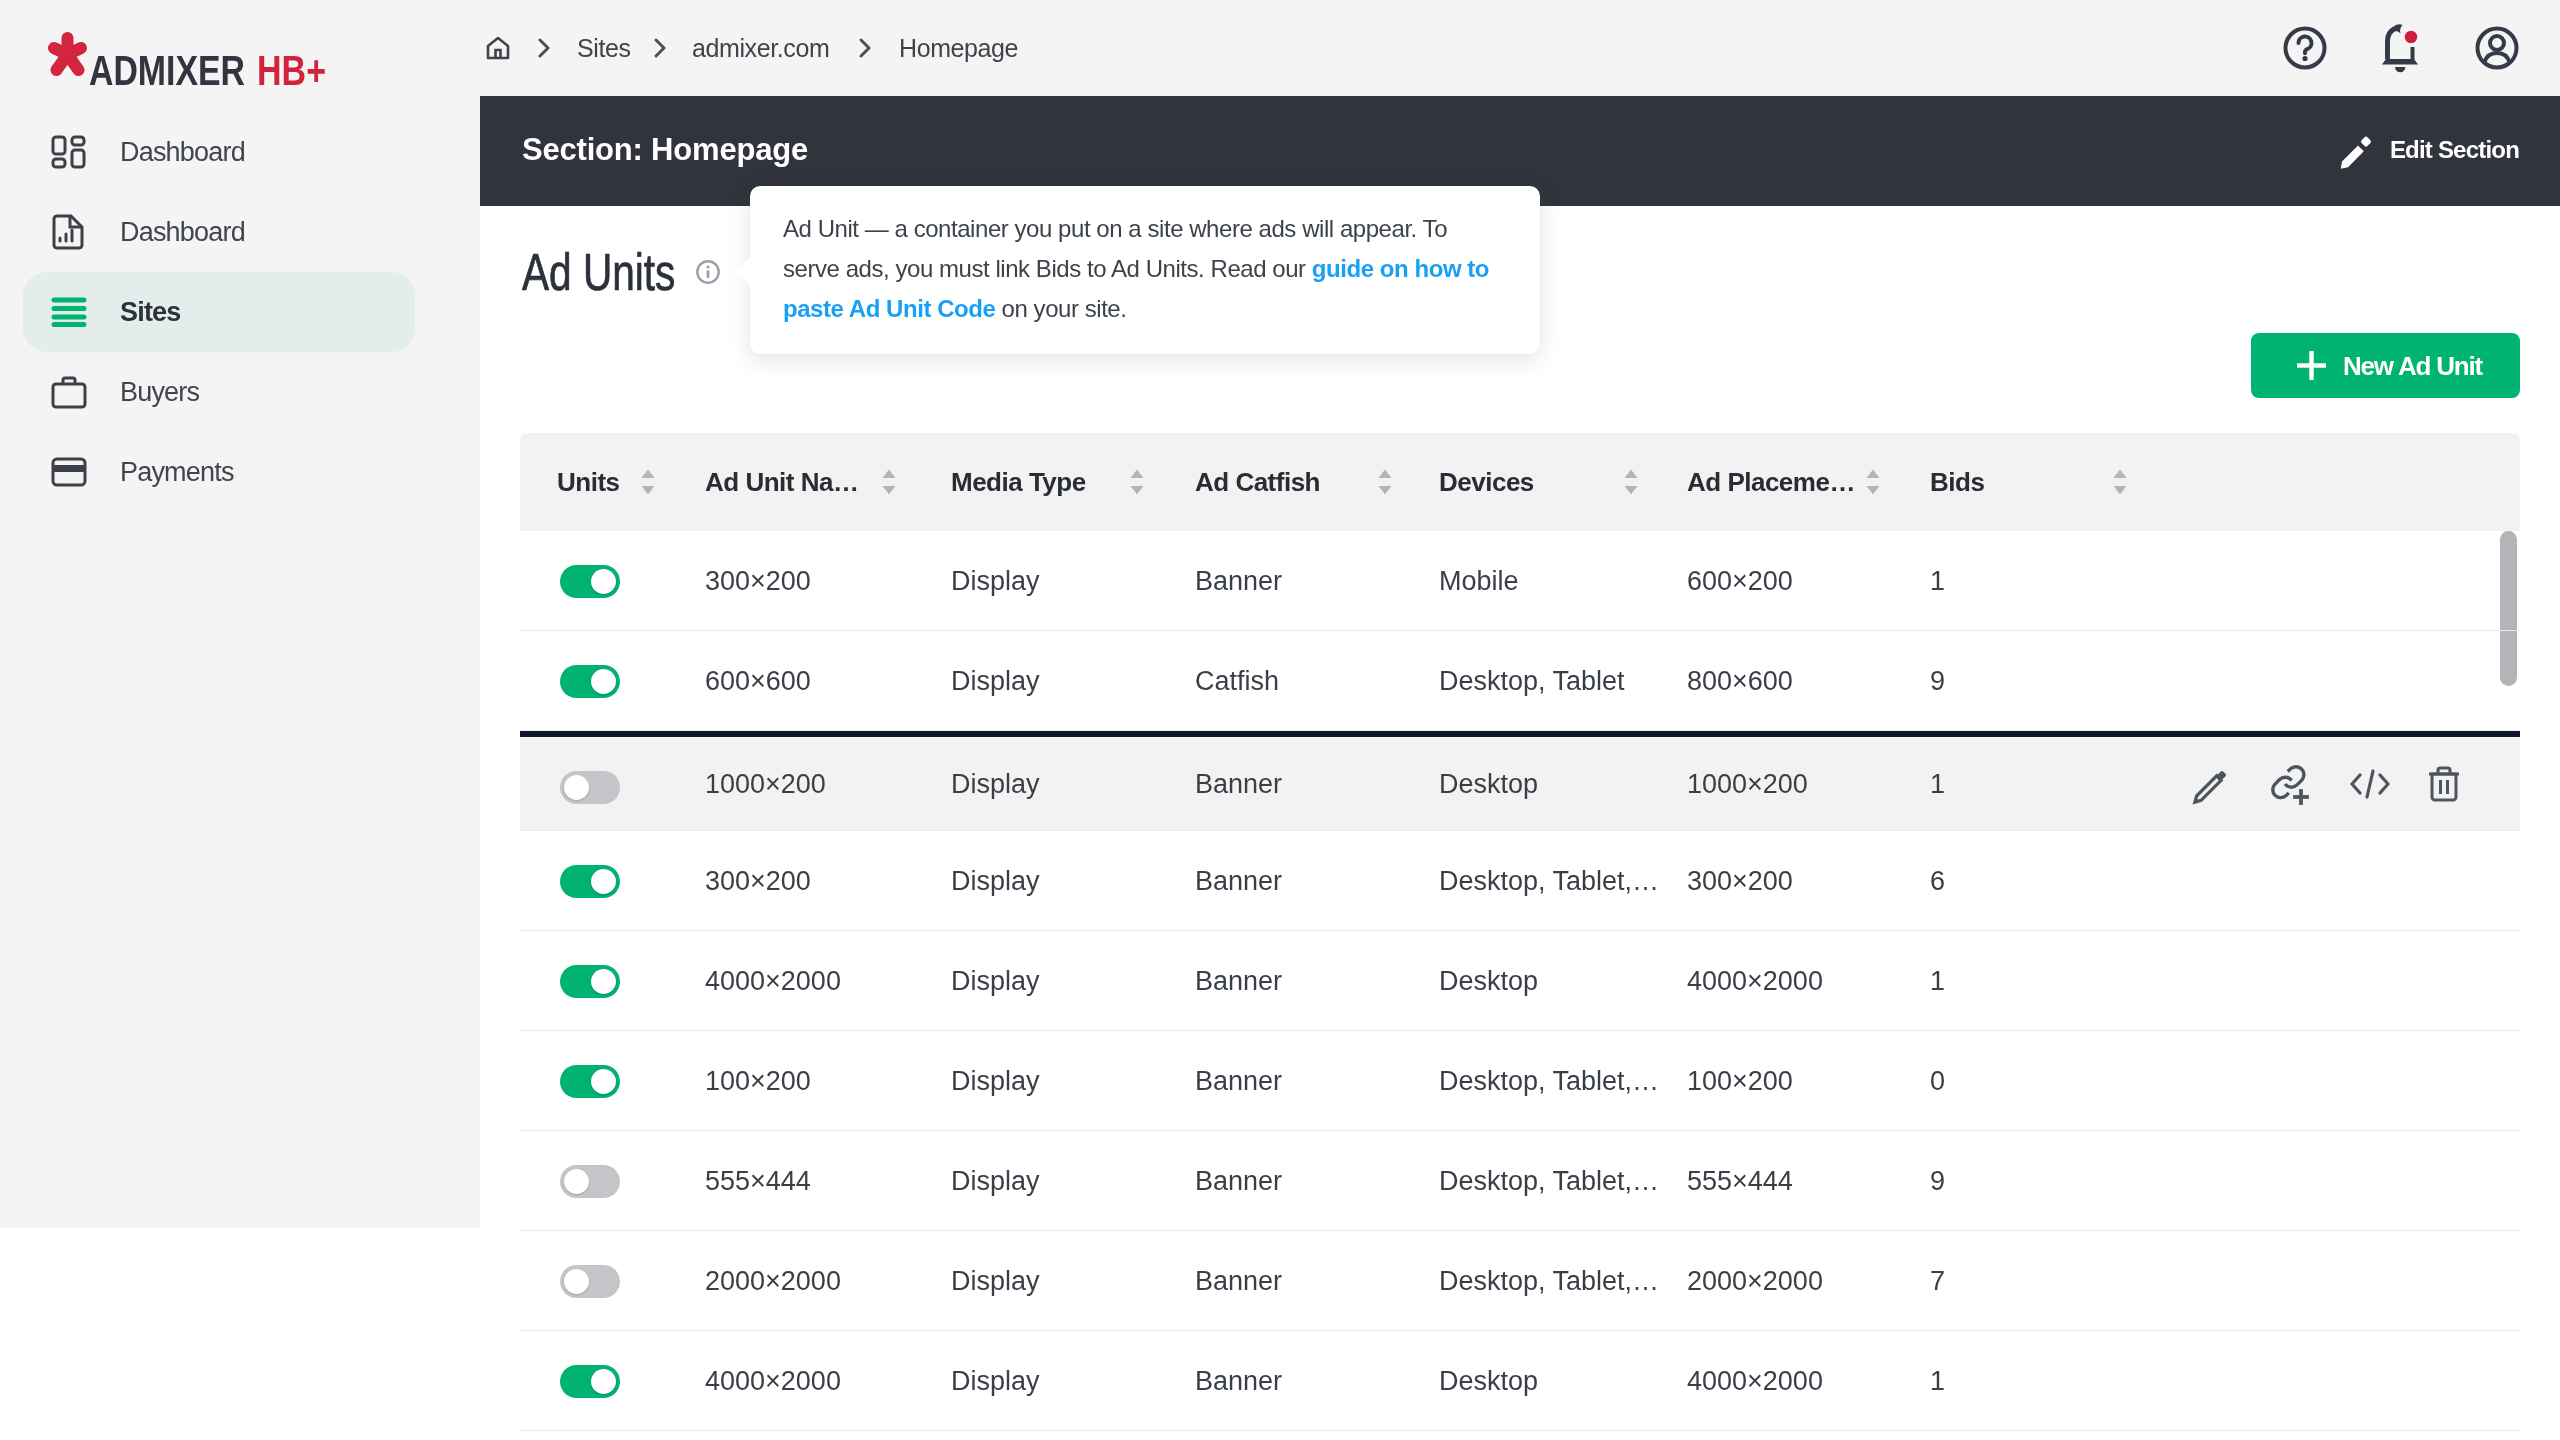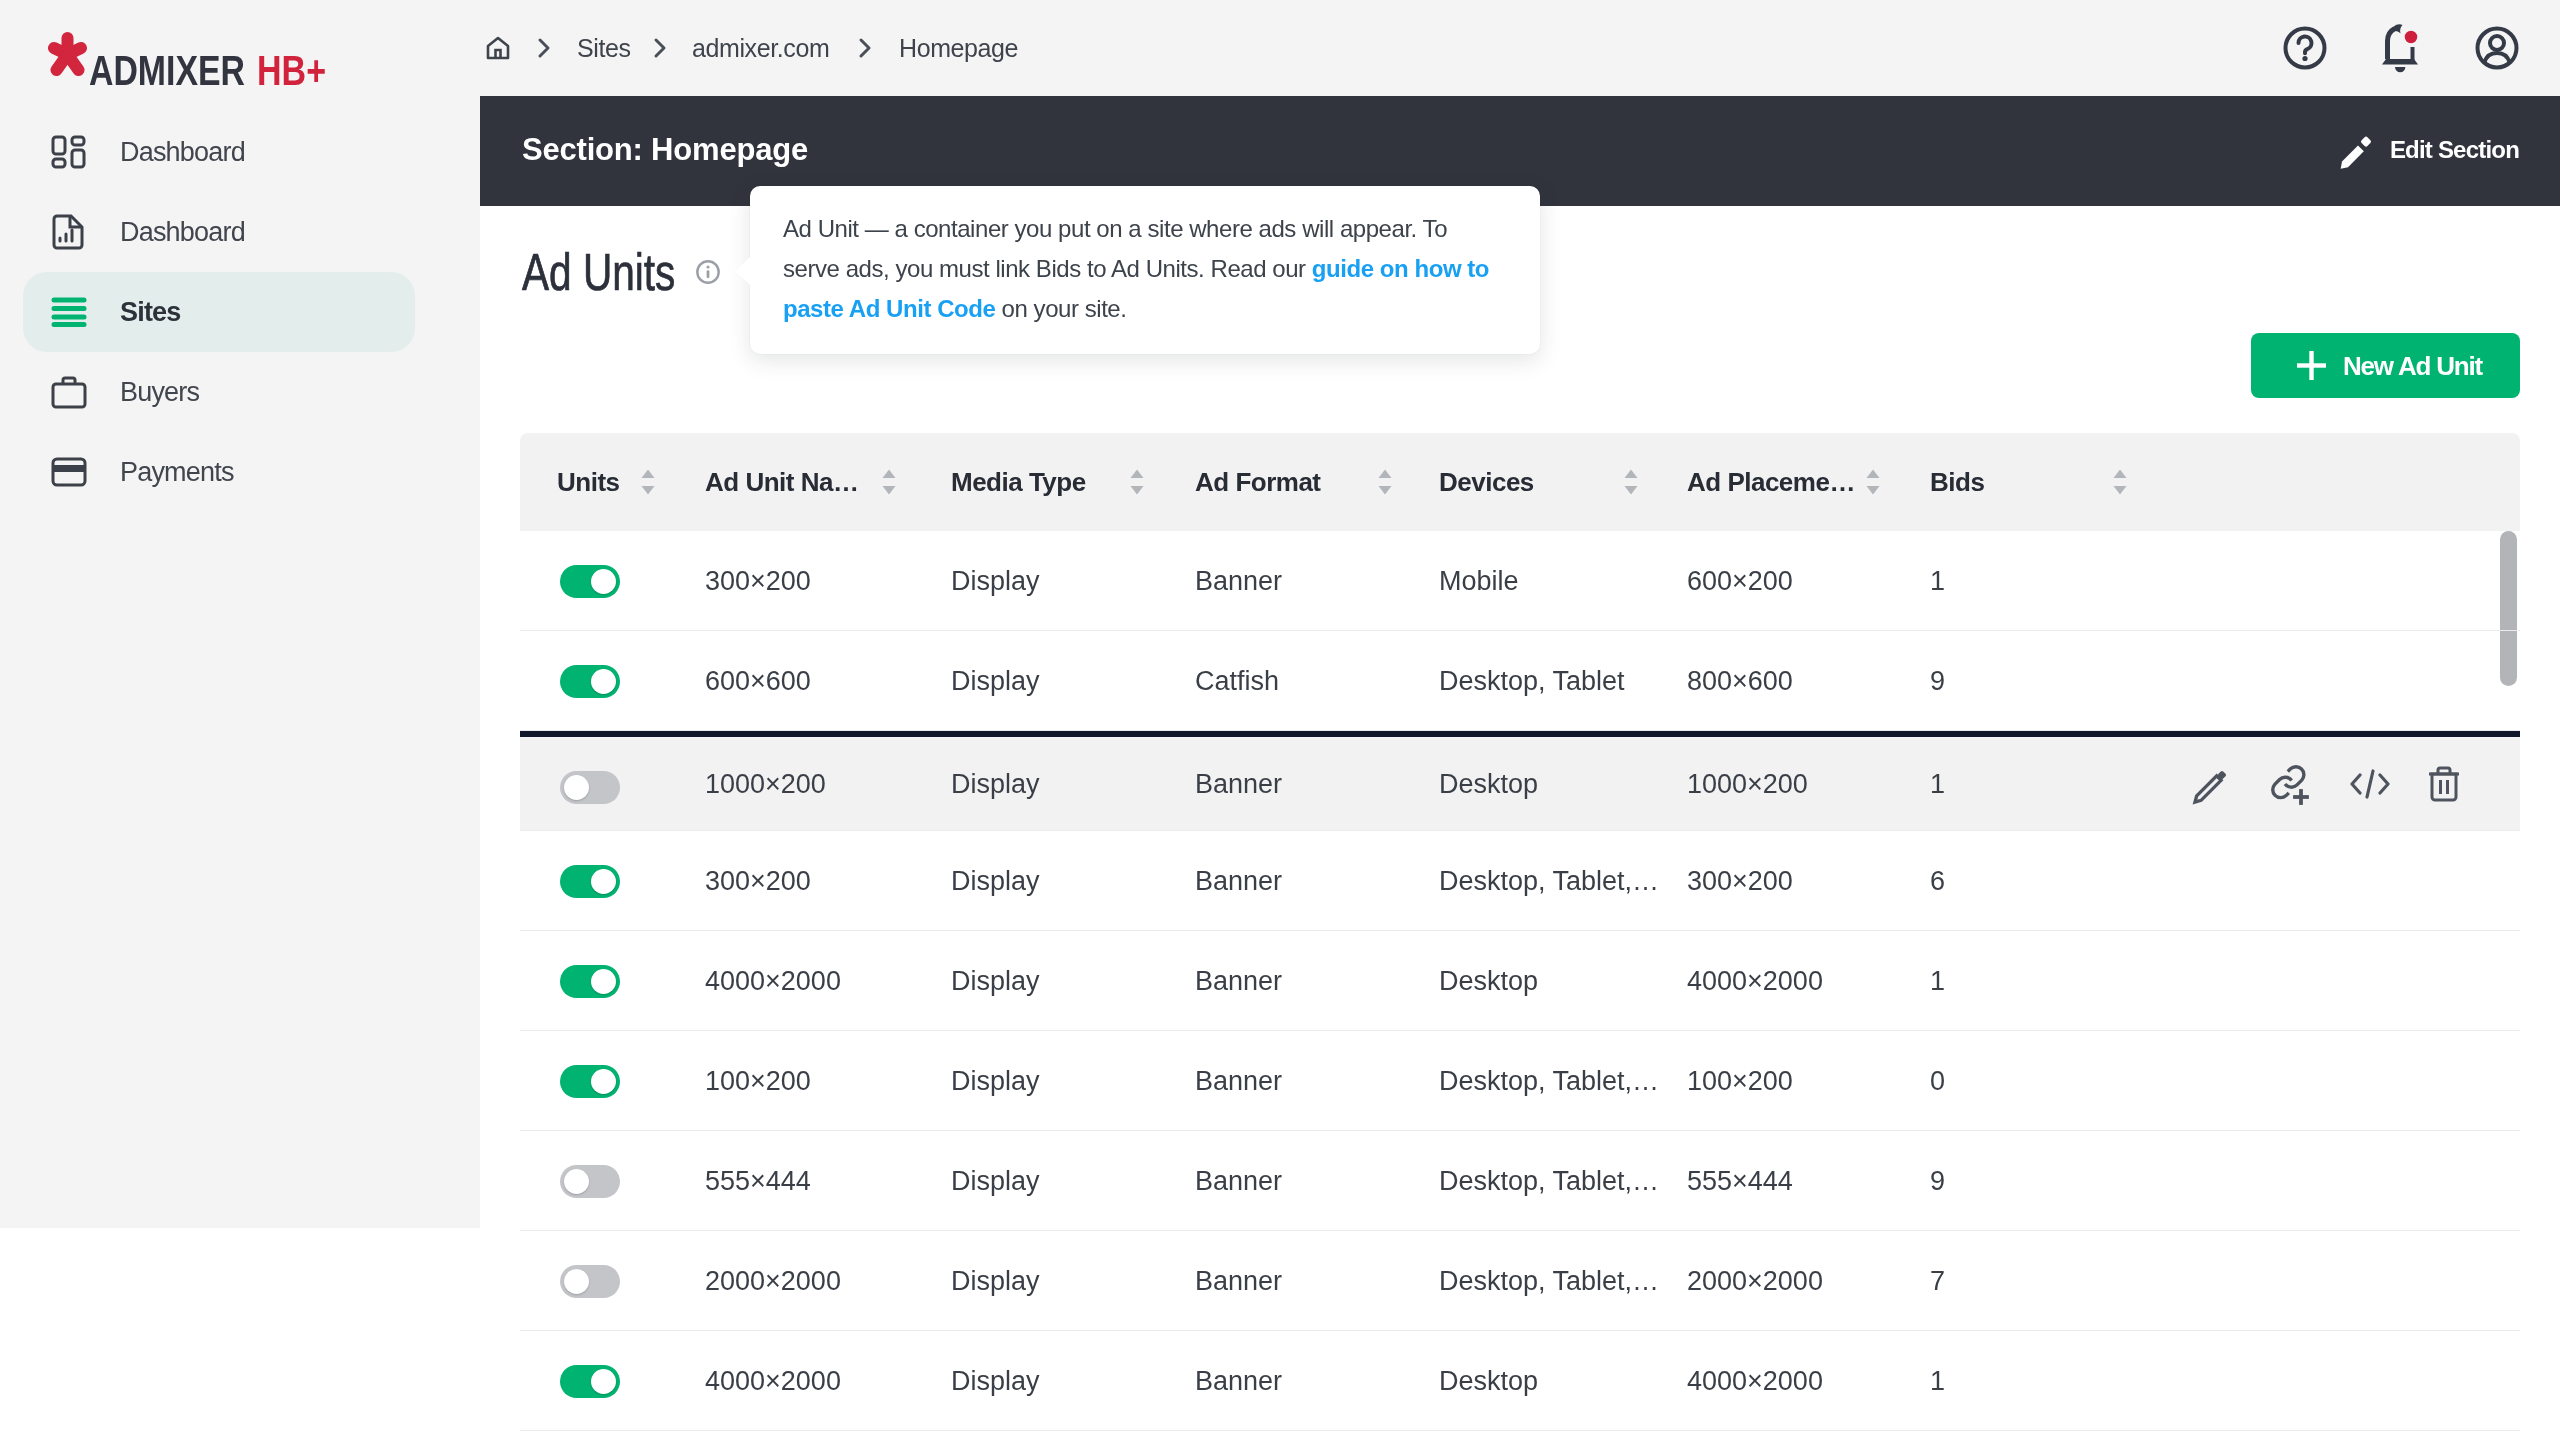--- a/index.html
+++ b/index.html
@@ -206,21 +206,21 @@
         <span class="th" style="left: 185px;">Ad Unit Na…</span>
         <svg class="sort" style="left:362px" width="14" height="25" viewBox="0 0 14 25">
           <path d="M7 0 L13.5 8.5 H0.5 Z" fill="#b2b5ba"></path>
           <path d="M7 25 L0.5 16.5 H13.5 Z" fill="#b2b5ba"></path>
         </svg>
         <span class="th" style="left: 431px;">Media Type</span>
         <svg class="sort" style="left:610px" width="14" height="25" viewBox="0 0 14 25">
           <path d="M7 0 L13.5 8.5 H0.5 Z" fill="#b2b5ba"></path>
           <path d="M7 25 L0.5 16.5 H13.5 Z" fill="#b2b5ba"></path>
         </svg>
-        <span class="th" style="left: 675px;">Ad Format</span>
+        <span class="th" style="left: 675px;">Ad Catfish</span>
         <svg class="sort" style="left:858px" width="14" height="25" viewBox="0 0 14 25">
           <path d="M7 0 L13.5 8.5 H0.5 Z" fill="#b2b5ba"></path>
           <path d="M7 25 L0.5 16.5 H13.5 Z" fill="#b2b5ba"></path>
         </svg>
         <span class="th" style="left: 919px;">Devices</span>
         <svg class="sort" style="left:1104px" width="14" height="25" viewBox="0 0 14 25">
           <path d="M7 0 L13.5 8.5 H0.5 Z" fill="#b2b5ba"></path>
           <path d="M7 25 L0.5 16.5 H13.5 Z" fill="#b2b5ba"></path>
         </svg>
         <span class="th" style="left: 1167px;">Ad Placeme…</span>

